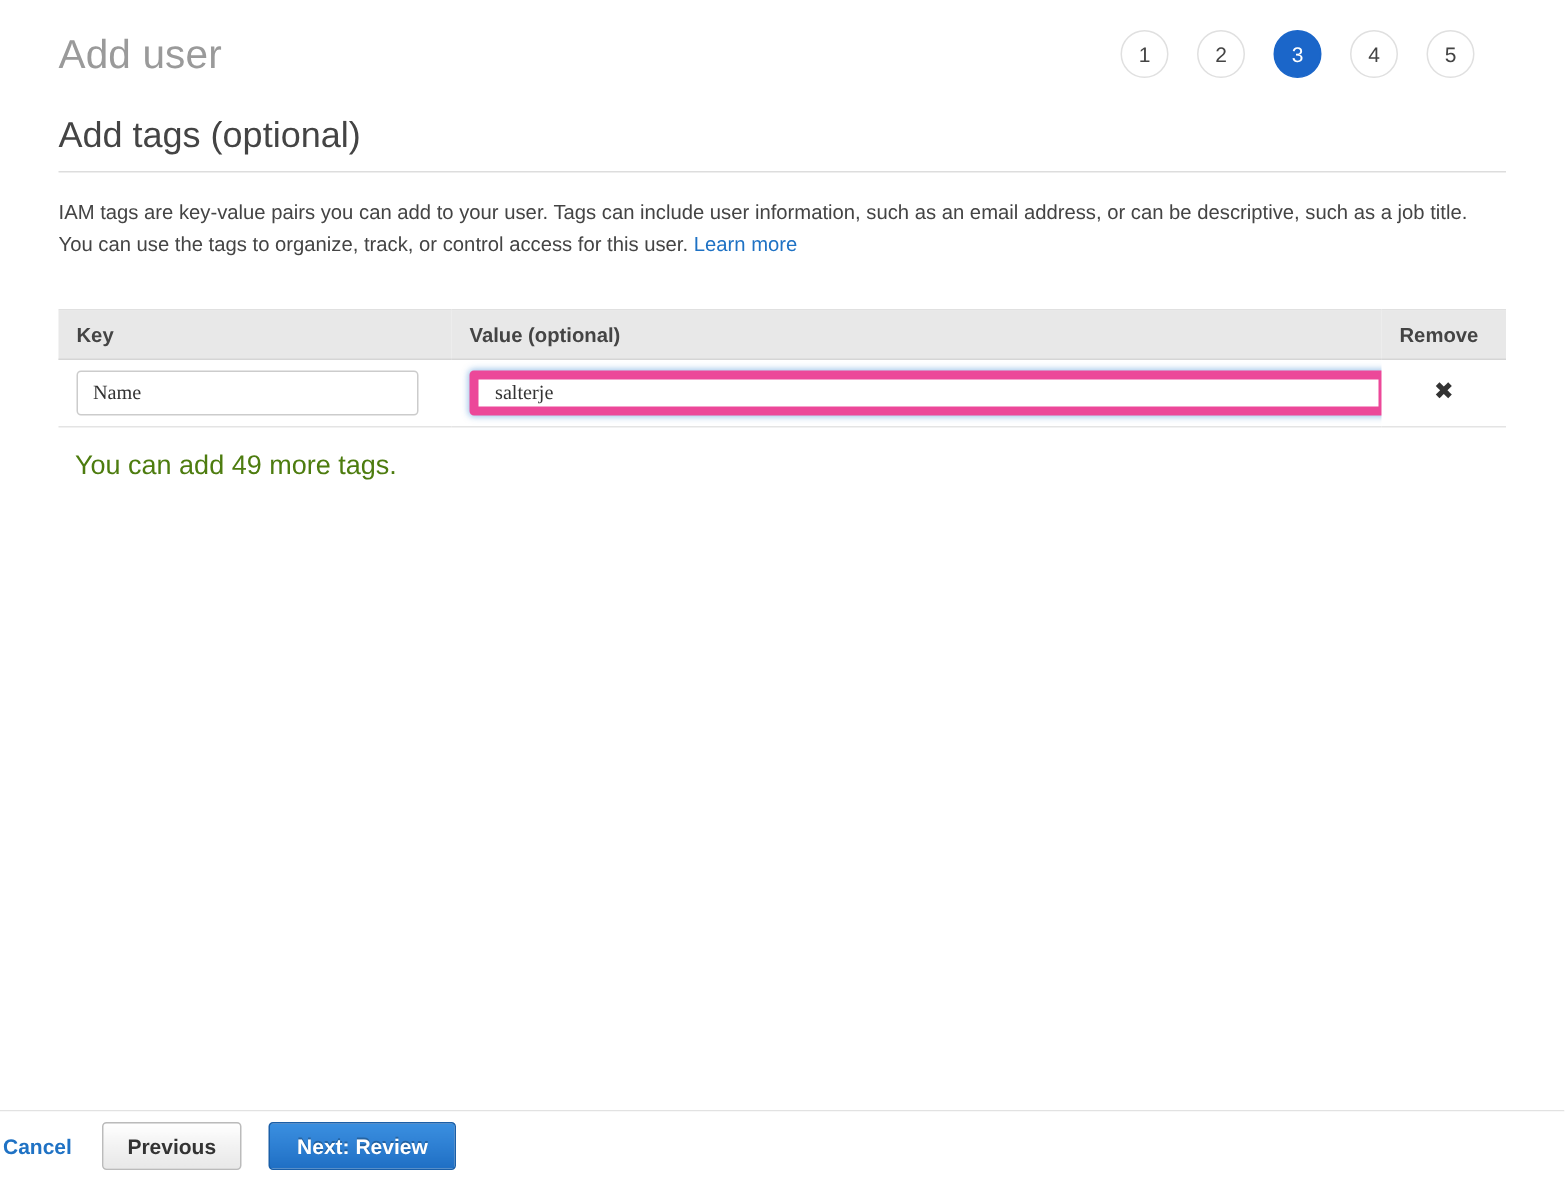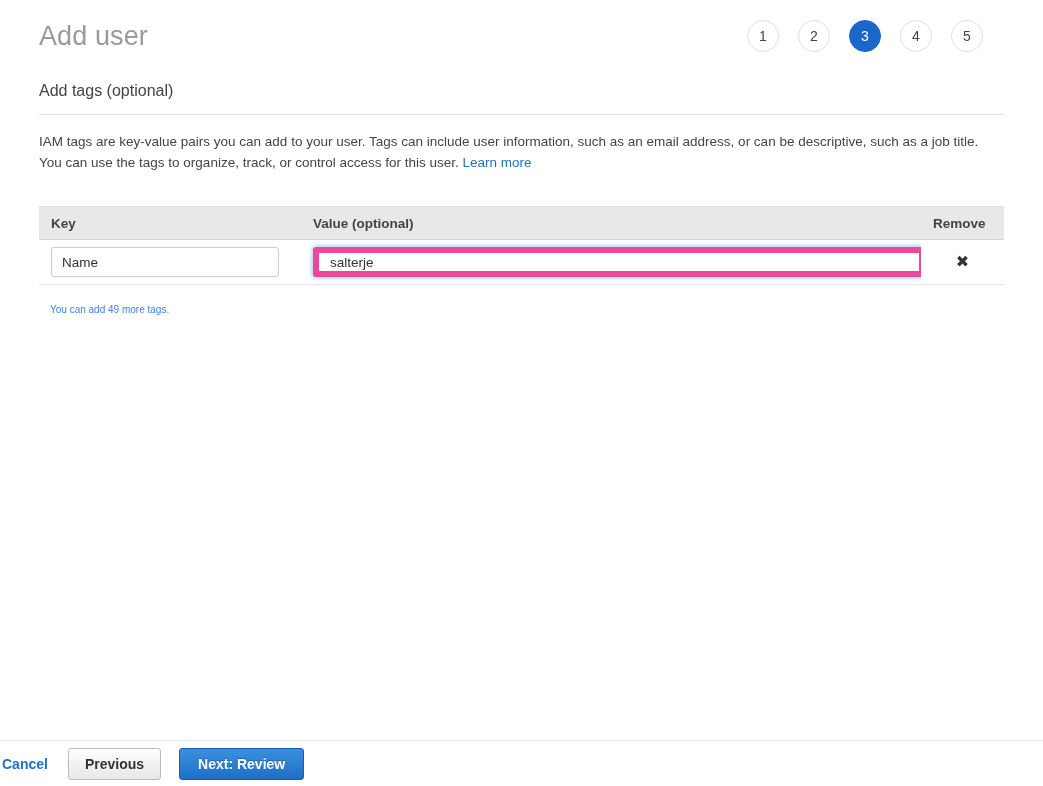--- a/index.html
+++ b/index.html
@@ -72,21 +72,21 @@
 
   
   .content {
     position: absolute;
     left: 39px;
     top: 78px;
     width: 965px;
   }
 
   .section-title {
-    font-size: 16px;
+    font-size: 24px;
     color: #444444;
     font-weight: 400;
     padding-bottom: 10px;
     border-bottom: 1px solid #dddddd;
     margin: 0;
     line-height: 26px;
   }
 
   .description {
     font-size: 13.5px;
@@ -136,21 +136,21 @@
 
   td.cell-key { padding-left: 12px; }
   td.cell-value { padding-left: 9px; }
   td.cell-remove { text-align: center; padding: 0; }
 
   .txt {
     height: 30px;
     border: 1px solid #cccccc;
     border-radius: 3px;
     background: #ffffff;
-    font-family: Liberation Sans, sans-serif;
+    font-family: Liberation Serif, serif;
     font-size: 13.5px;
     color: #333333;
     padding: 0 10px;
     outline: none;
     width: 100%;
     display: block;
   }
 
   .txt::placeholder {
     color: #a9a9a9;
@@ -171,22 +171,22 @@
     border: none;
     padding: 0;
     cursor: pointer;
     font-size: 16px;
     color: #333333;
     font-family: "DejaVu Sans", sans-serif;
     line-height: 1;
   }
 
   .more-tags {
-    font-size: 10px;
-    color: #3b82f6;
+    font-size: 18px;
+    color: #4d7c0f;
     margin: 16px 0 0 11px;
     line-height: 18px;
   }
 
   
   .footer-rule {
     position: absolute;
     left: 0;
     top: 740px;
     width: 1043px;

